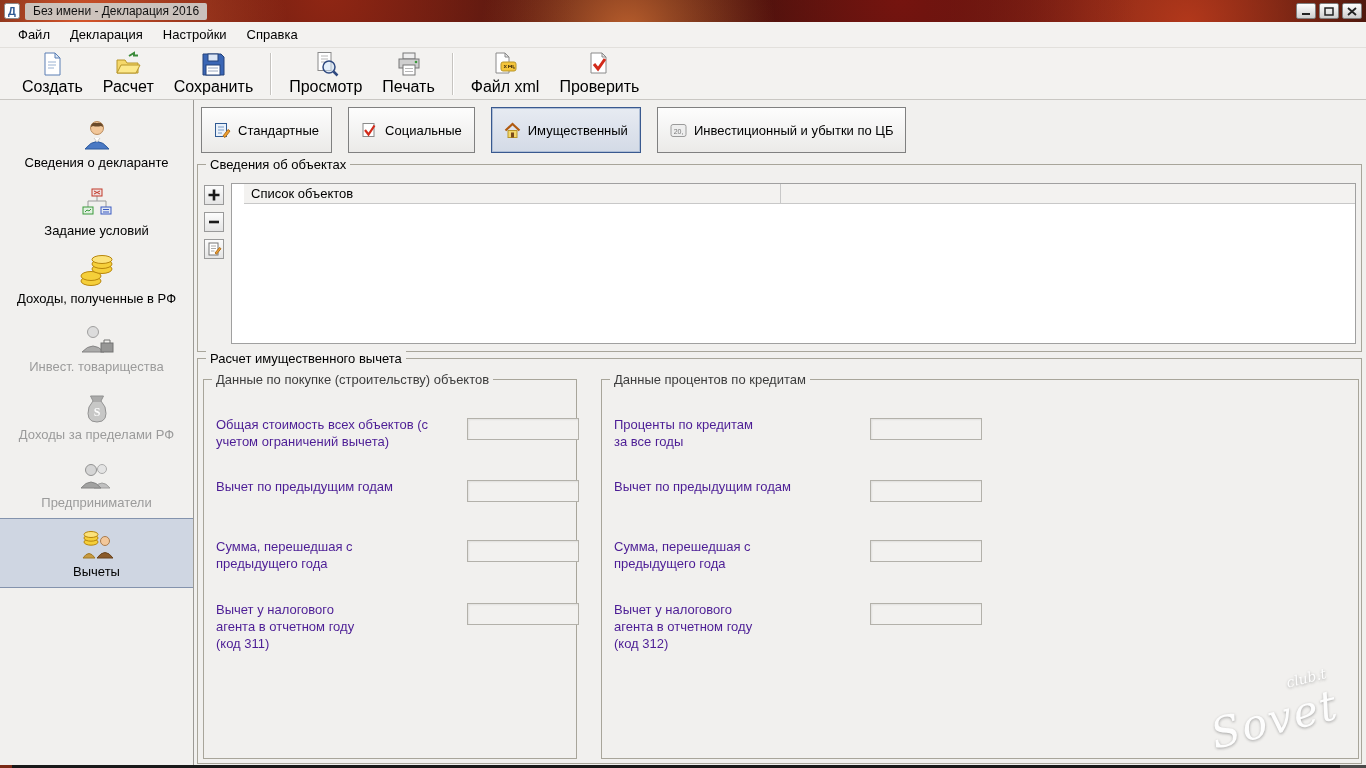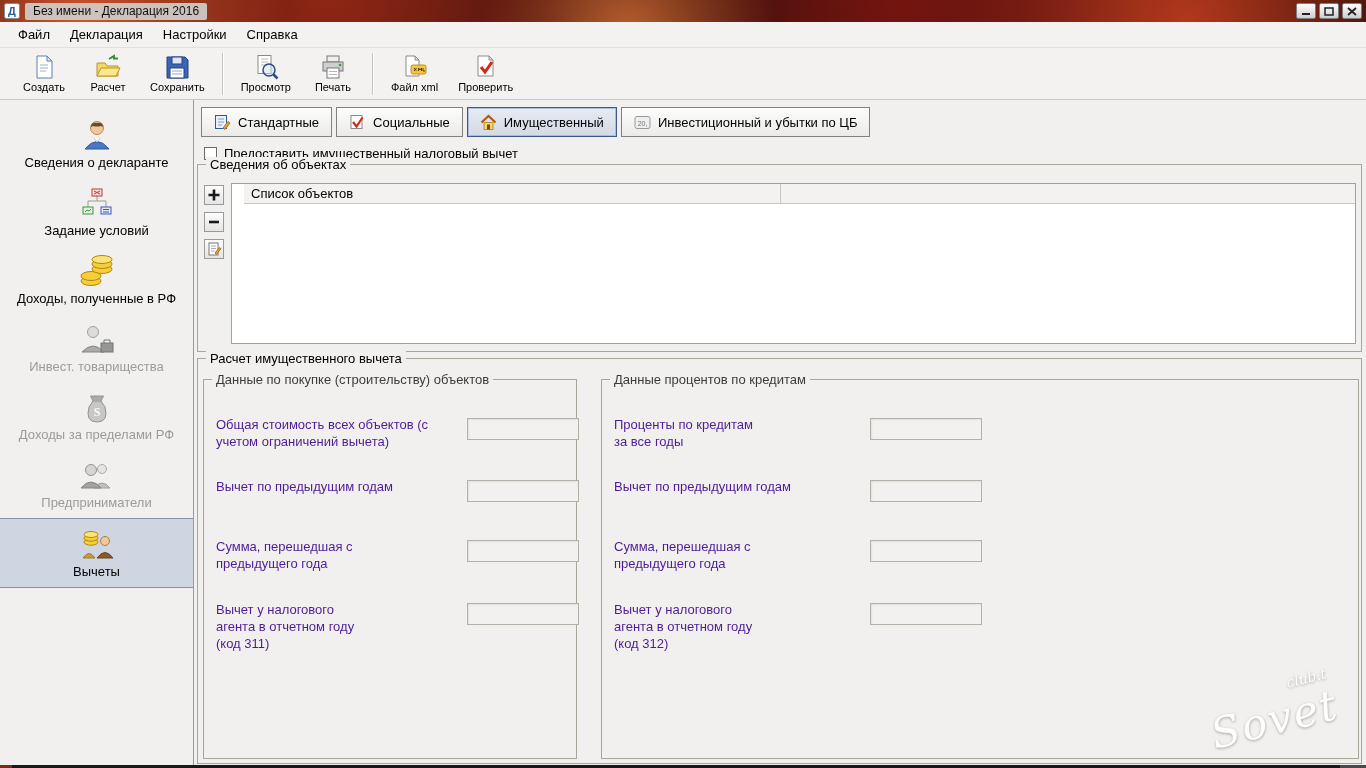--- a/index.html
+++ b/index.html
@@ -55,21 +55,21 @@
   .toolbar {
     position: absolute; top: 48px; left: 0; width: 100%; height: 52px;
     background: #f3f2f0; border-bottom: 1px solid #c9c7c3;
     display: flex; align-items: center; padding-left: 12px;
   }
   .tbtn {
     display: flex; flex-direction: column; align-items: center; gap: 1px;
     padding: 3px 10px; min-width: 64px;
   }
   .ticon { height: 26px; display: inline-flex; align-items: center; }
-  .tlabel { font-size: 11px; white-space: nowrap; }
+  .tlabel { font-size: 16px; white-space: nowrap; }
   .tsep {
     width: 2px; height: 42px; margin: 0 7px;
     border-left: 1px solid #c6c4c0; border-right: 1px solid #ffffff;
   }
 
   
   .sidebar {
     position: absolute; top: 100px; left: 0; width: 194px; bottom: 3px;
     background: #f1f0ee; border-right: 1px solid #9c9a95;
     display: flex; flex-direction: column; padding-top: 10px;
@@ -84,21 +84,21 @@
   .side-item.disabled .side-label { color: #9b9b9b; }
   .side-item.disabled svg { filter: grayscale(1); opacity: .8; }
   .side-item.selected {
     background: #cfd6e2;
     border-top: 1px solid #8493ad; border-bottom: 1px solid #8493ad;
   }
 
   
   .content { position: absolute; left: 195px; top: 100px; right: 0; bottom: 3px; }
 
-  .tabs { position: absolute; left: 6px; top: 7px; display: flex; gap: 4px; height: 30px; }
+  .tabs { position: absolute; left: 6px; top: 7px; display: flex; gap: 16px; height: 46px; }
   .tab {
     display: flex; align-items: center; gap: 7px; padding: 0 12px;
     border: 1px solid #808080;
     background: linear-gradient(#fdfdfd, #ebeae8);
     white-space: nowrap;
   }
   .tab.selected {
     border: 1px solid #39598f;
     box-shadow: inset 0 0 0 1px #aebed6;
     background: linear-gradient(#e7ebf2, #d3dae6);
@@ -427,24 +427,20 @@
         <span class="tab-icon">
           <svg width="17" height="17" viewBox="0 0 17 17">
             <rect x="1" y="2.5" width="15" height="12" rx="2" fill="#eeeeee" stroke="#9a9a9a"></rect>
             <text x="8.5" y="11.5" font-size="7" text-anchor="middle" fill="#777777" font-family="Liberation Sans, sans-serif">20,</text>
           </svg>
         </span>
         <span>Инвестиционный и убытки по ЦБ</span>
       </div>
     </div>
 
-    <div class="chkrow">
-      <span class="checkbox"></span>
-      <span>Предоставить имущественный налоговый вычет</span>
-    </div>
 
     <div class="groupbox objects">
       <span class="group-caption">Сведения об объектах</span>
       <div class="obj-tools">
         <span class="mini">
           <svg width="14" height="14" viewBox="0 0 14 14">
               <path d="M7 1.5 v11 M1.5 7 h11" stroke="#1a1a1a" stroke-width="2.6"></path>
             </svg>
         </span>
         <span class="mini">

